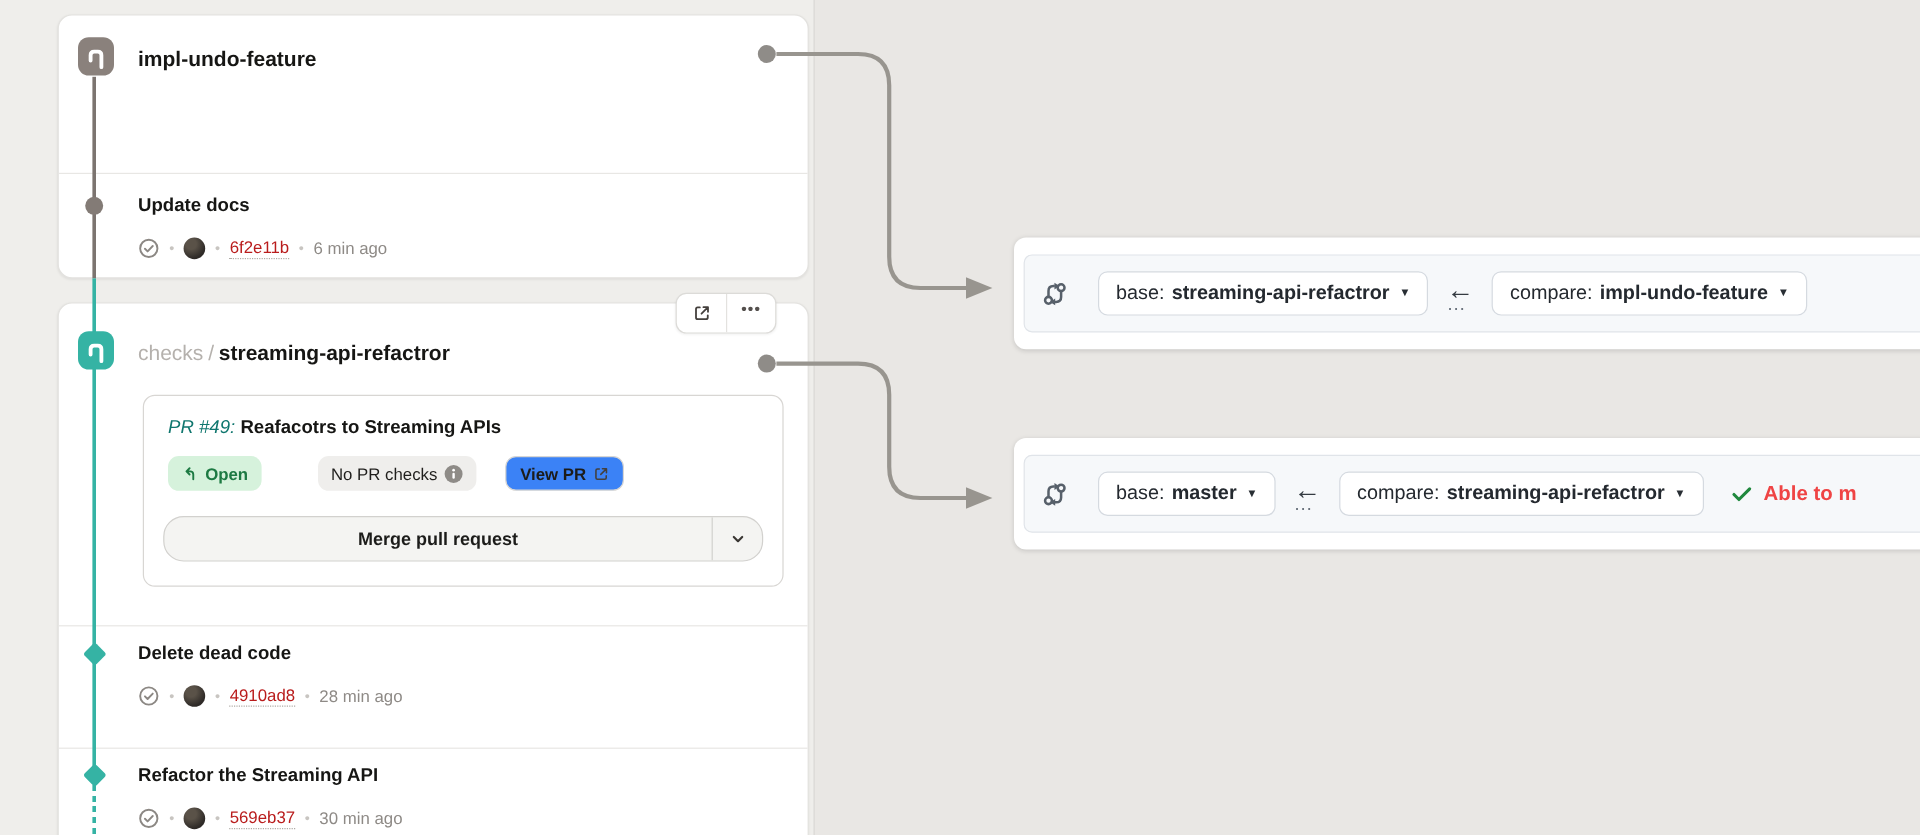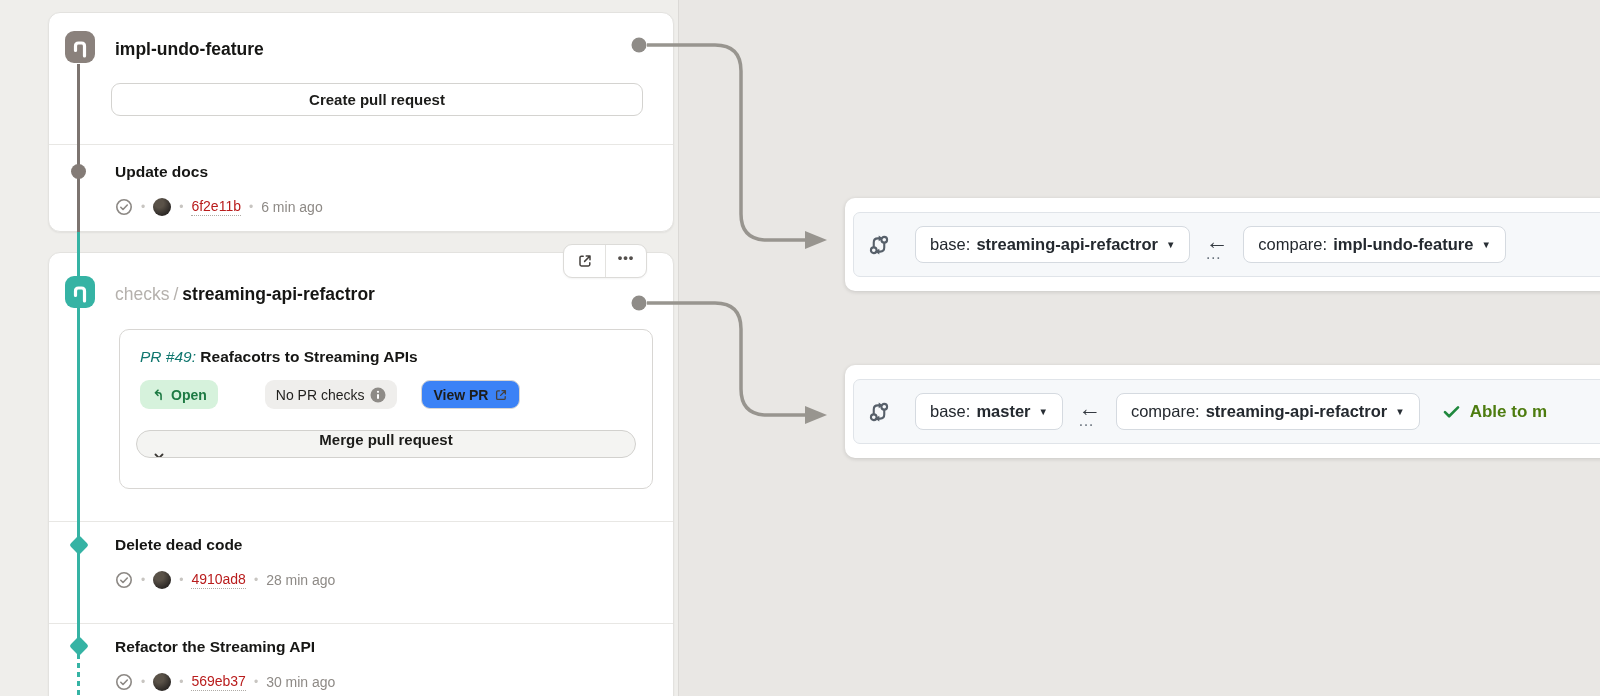--- a/index.html
+++ b/index.html
@@ -51,57 +51,56 @@
 
   
   .pr-box{position:absolute;left:70px;top:76px;width:534px;height:160px;border:1px solid #d8d6d3;border-radius:10px;background:#fff;}
   .pr-title{position:absolute;left:20px;top:16px;font-size:15.5px;line-height:21px;color:#161614;font-weight:700;white-space:nowrap;}
   .pr-num{color:#0f766e;font-weight:500;font-style:italic;}
   .badges{position:absolute;left:20px;top:50px;display:flex;gap:24px;height:29px;}
   .badge{display:flex;align-items:center;gap:6px;padding:0 11px;border-radius:9px;font-size:14px;white-space:nowrap;}
   .badge-open{background:#d6f2dc;color:#1d7a43;font-weight:600;}
   .badge-checks{background:#efeeec;color:#201f1d;font-weight:500;margin-left:23px;}
   .badge-view{background:#3b82f6;border:1px solid #d8d6d3;color:#1c1c1a;font-weight:600;cursor:pointer;}
-  .merge-btn{position:absolute;left:16px;right:16px;top:100px;height:28px;background:#f4f4f2;border:1px solid #d2d1ce;border-radius:17px;display:flex;overflow:hidden;cursor:pointer;flex-direction:column;}
+  .merge-btn{position:absolute;left:16px;right:16px;top:100px;height:38px;background:#f4f4f2;border:1px solid #d2d1ce;border-radius:17px;display:flex;overflow:hidden;cursor:pointer;}
   .merge-main{flex:1;display:flex;align-items:center;justify-content:center;font-size:15px;font-weight:600;color:#1c1c1a;}
   .merge-caret{width:42px;border-left:1px solid #d2d1ce;display:flex;align-items:center;justify-content:center;}
 
   
   .arrows{position:absolute;left:0;top:0;z-index:40;pointer-events:none;}
 
   
   .bar{position:absolute;left:845px;width:770px;height:93px;background:#fff;border-radius:10px 0 0 10px;box-shadow:0 1px 4px rgba(0,0,0,.14);z-index:2;}
   .bar1{top:198px;} .bar2{top:365px;}
   .bar-strip{position:absolute;left:8px;right:-5px;top:14px;height:65px;background:#f6f8fa;border:1px solid #e0e4e9;border-radius:7px 0 0 7px;display:flex;align-items:center;padding-left:13px;}
   .gc-icon{margin-right:24px;flex:none;}
   .ref-btn{display:flex;align-items:center;height:37px;padding:0 14px;background:#fff;border:1px solid #d5dae0;border-radius:8px;font-size:16.5px;color:#24292f;cursor:pointer;white-space:nowrap;flex:none;}
   .ref-btn b{font-weight:700;margin-left:6px;}
   .caret{font-size:9.5px;color:#282e34;margin-left:8px;}
   .arrow-block{display:flex;flex-direction:column;align-items:flex-start;margin:0 15px;flex:none;}
   .arrow-block .la{font-size:23px;color:#343a41;line-height:18px;}
   .arrow-block .el{font-size:16px;color:#6a737d;line-height:8px;letter-spacing:1px;}
-  .merge-status{display:flex;align-items:center;gap:9px;margin-left:22px;font-size:17px;font-weight:700;color:#4d7c0f;white-space:nowrap;flex:none;}
+  .merge-status{display:flex;align-items:center;gap:9px;margin-left:22px;font-size:17px;font-weight:700;color:#ef4444;white-space:nowrap;flex:none;}
 </style>
 </head>
 <body>
 
 <div class="stage">
   <div class="left-panel"></div>
   <div class="right-pane"></div>
 
   <div class="card card1">
     <div class="b-icon gray" style="top:18px;">
       <svg width="30" height="32" viewBox="0 0 30 32">
         <path d="M10.5 19.5 V15 Q10.5 12 13.5 12 H16.5 Q19.5 12 19.5 15 V25" fill="none" stroke="#ffffff" stroke-width="3.2" stroke-linecap="round"></path>
       </svg>
     </div>
     <div class="branch-title" style="top:25px;">
       <span>impl-undo-feature</span>
     </div>
-    <button class="cpr-btn">Create pull request</button>
     <div class="hsep" style="top:131px;"></div>
 
     <div class="c-title" style="top:149px;">Update docs</div>
     <div class="c-meta" style="top:184px;">
       <svg width="18" height="18" viewBox="0 0 18 18">
         <circle cx="9" cy="9" r="7.2" fill="none" stroke="#8c8884" stroke-width="1.6"></circle>
         <path d="M5.8 9.3 l2.2 2.2 L12.3 7" fill="none" stroke="#8c8884" stroke-width="1.6" stroke-linecap="round" stroke-linejoin="round"></path>
       </svg>
       <span class="sepdot">•</span>
       <span class="avatar"></span>

